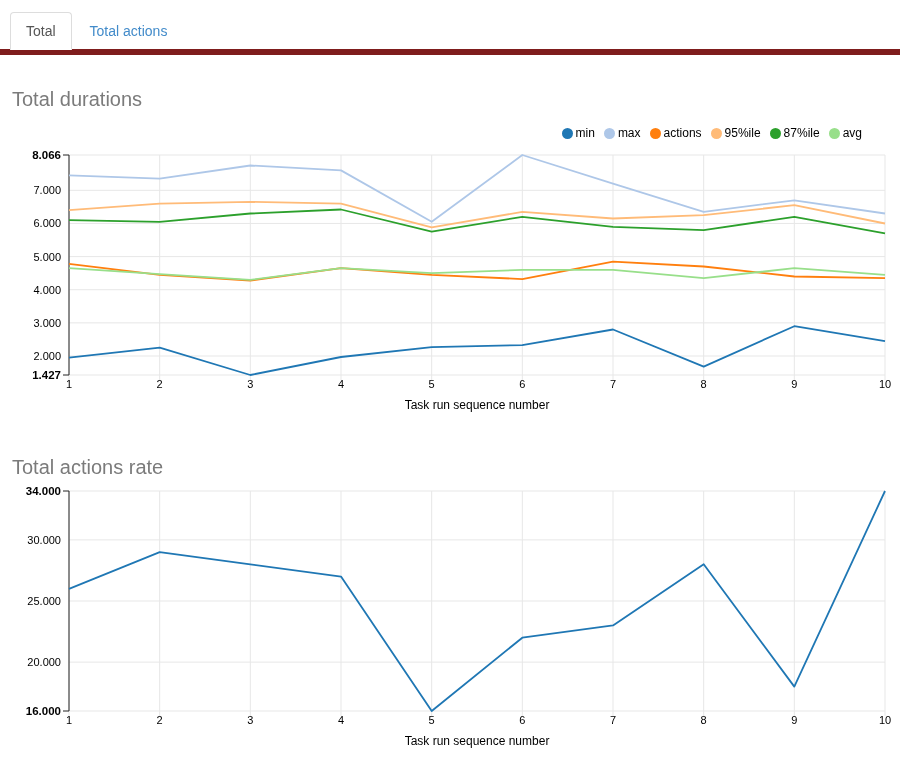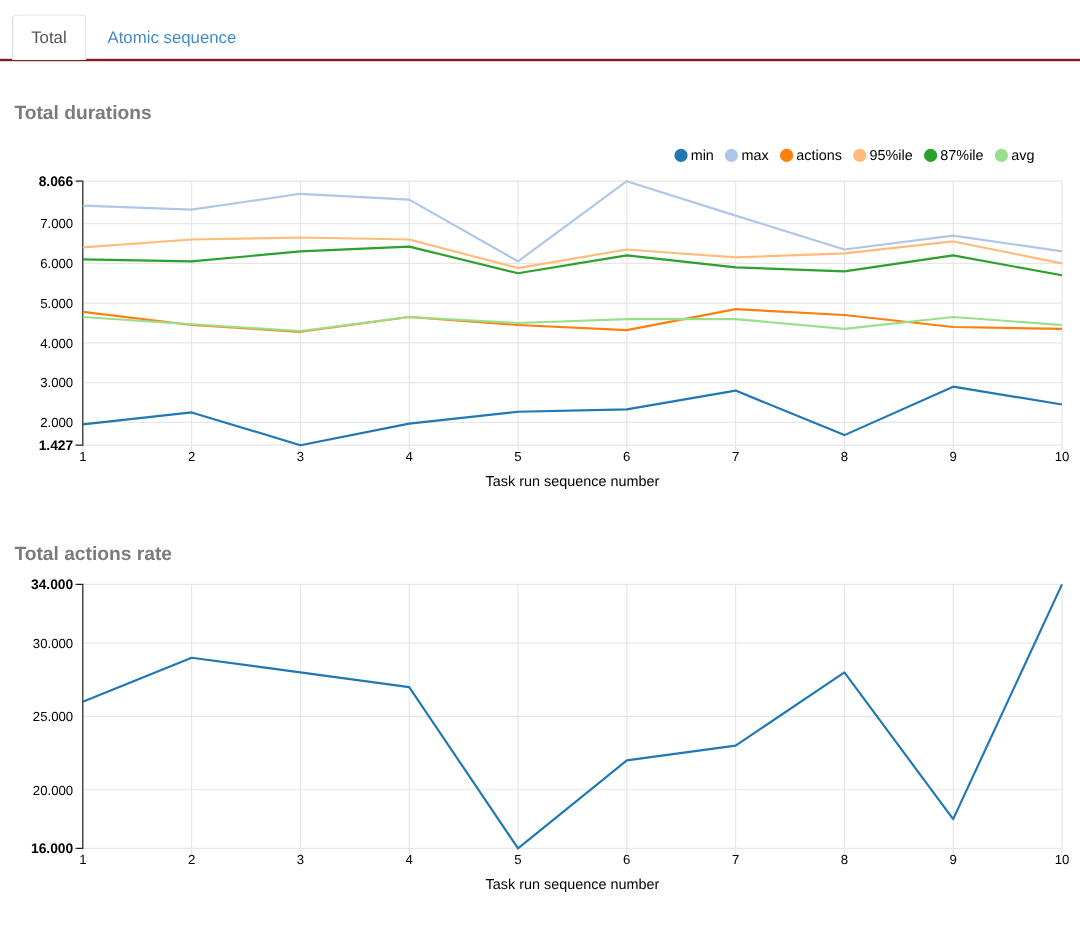--- a/index.html
+++ b/index.html
@@ -1,42 +1,42 @@
 <!DOCTYPE html>
 <html><head>
 <meta charset="utf-8">
 <style>
   html,body{margin:0;padding:0;background:#fff;}
   body{width:900px;font-family:"Liberation Sans",sans-serif;color:#333;}
   
-  .tabs{display:flex;align-items:flex-end;border-bottom:2px solid #7f1d1d;padding:12px 10px 0 10px;}
+  .tabs{display:flex;align-items:flex-end;border-bottom:6px solid #7f1d1d;padding:12px 10px 0 10px;}
   .tab{font-size:14px;line-height:18px;color:#428bca;padding:9px 15px;margin-right:2px;margin-bottom:-1px;
        border:1px solid transparent;border-radius:4px 4px 0 0;cursor:pointer;}
   .tab.active{color:#555;background:#fff;border-color:#ddd;border-bottom-color:#fff;cursor:default;}
   
-  h2.chart-title{font-weight:700;font-size:16px;line-height:28px;color:#7b7b7b;margin:30px 12px 0 12px;}
+  h2.chart-title{font-weight:400;font-size:20px;line-height:28px;color:#7b7b7b;margin:30px 12px 0 12px;}
   h2.chart-title.second{margin-top:38px;}
   
   .legend{display:flex;justify-content:flex-end;align-items:center;gap:9px;height:16px;
           margin:12px 38px 4px 0;font-size:12px;color:#000;}
   .legend-item{display:flex;align-items:center;}
   .legend-item{cursor:pointer;}
   .dot{width:11px;height:11px;border-radius:50%;display:inline-block;margin-right:3px;}
   svg{display:block;}
   svg text{font-family:"Liberation Sans",sans-serif;}
   .tick{font-size:11px;fill:#000;}
   .tickbold{font-size:11.5px;font-weight:bold;fill:#000;}
   .axis-title{font-size:12px;fill:#000;}
 </style>
 </head>
 <body>
 
 <nav class="tabs">
   <div class="tab active">Total</div>
-  <div class="tab">Atomic sequence</div>
+  <div class="tab">Total actions</div>
 </nav>
 
 <section>
   <h2 class="chart-title">Total durations</h2>
   <div class="legend">
       <span class="legend-item">
         <span class="dot" style="background: rgb(31, 119, 180);"></span>
         <span>min</span>
       </span>
       <span class="legend-item">

